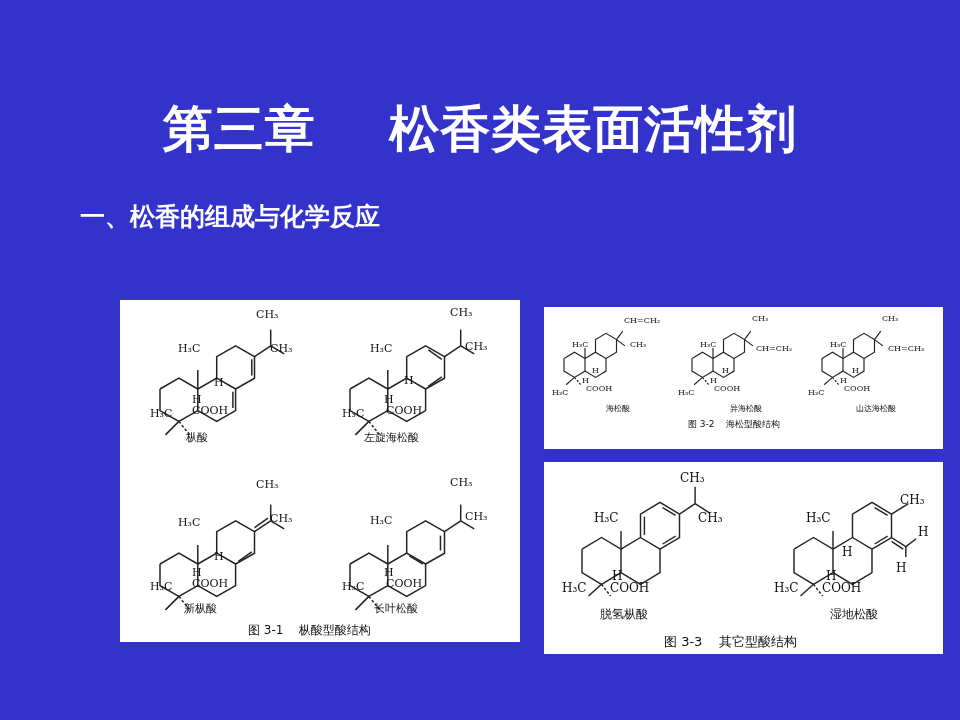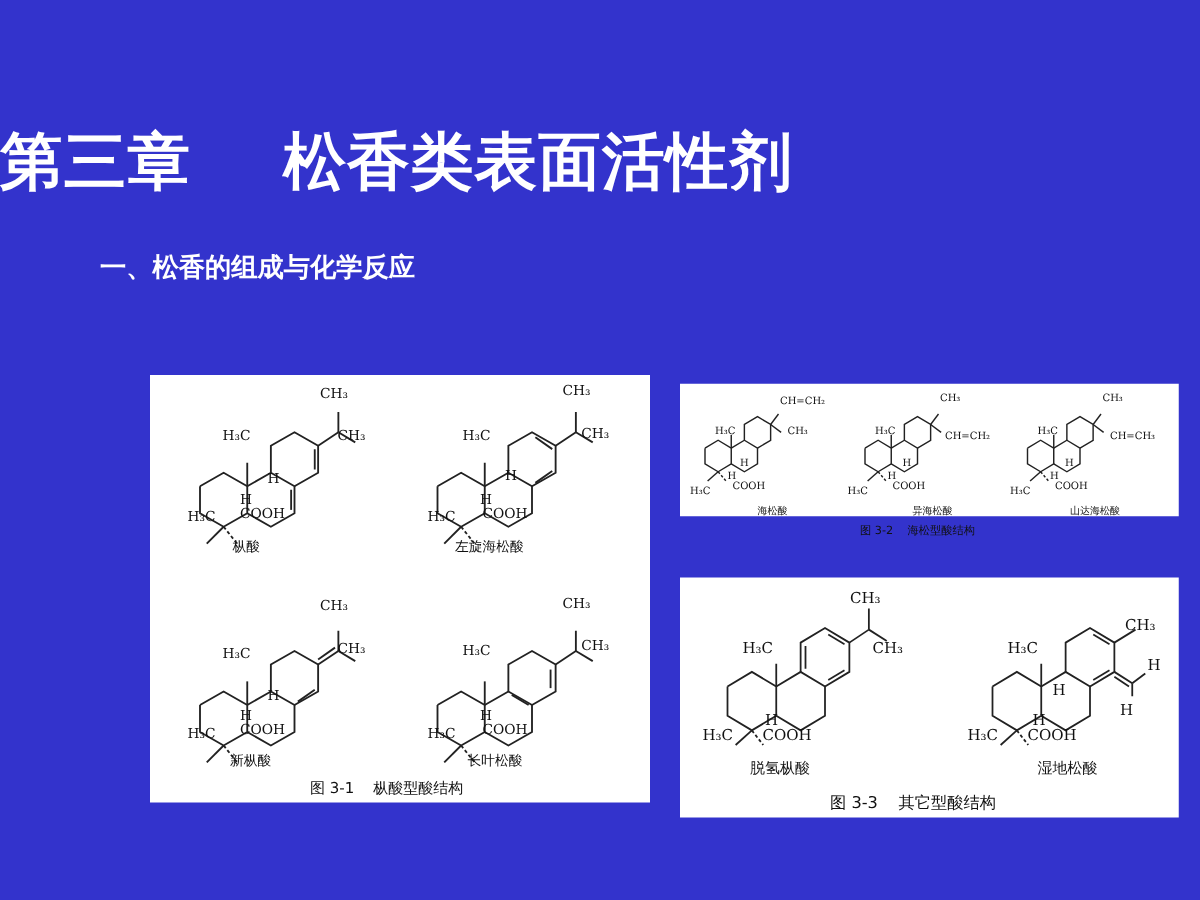--- a/index.html
+++ b/index.html
@@ -1,31 +1,31 @@
 <!DOCTYPE html>
 <html><head>
 <meta charset="utf-8">
 <style>
   html, body { margin:0; padding:0; }
   body {
     width:960px; height:720px; background:#3333CC; position:relative; overflow:hidden;
     font-family:"DejaVu Sans", sans-serif;
   }
   .title {
-    position:absolute; left:0; top:96px; width:960px; text-align:left;
+    position:absolute; left:0; top:96px; width:960px; text-align:center;
     color:#fff; font-size:50px; font-weight:bold; letter-spacing:1px;
     font-family:"DejaVu Sans", sans-serif; white-space:pre;
   }
   .subtitle {
-    position:absolute; left:80px; top:200px; color:#fff; font-size:21px; font-weight:bold;
+    position:absolute; left:80px; top:200px; color:#fff; font-size:25px; font-weight:bold;
     font-family:"DejaVu Sans", sans-serif;
   }
   .panel { position:absolute; background:#fff;margin-left:48px; }
   #panel-a { left:72px; top:300px; width:400px; height:342px; }
-  #panel-b { left:496px; top:307px; width:399px; height:106px; }
+  #panel-b { left:496px; top:307px; width:399px; height:142px; }
   #panel-c { left:496px; top:462px; width:399px; height:192px; }
   svg text { font-family:"DejaVu Serif", serif; fill:#111; }
   svg .lbl { font-family:"DejaVu Sans", sans-serif; font-size:11px; fill:#111; }
   svg .cap { font-family:"DejaVu Sans", sans-serif; font-size:12px; fill:#111; }
   svg line, svg polyline, svg polygon { stroke:#222; stroke-width:1.1; fill:none; }
 </style>
 </head>
 <body>
 
 <div class="title">第三章    松香类表面活性剂</div>

